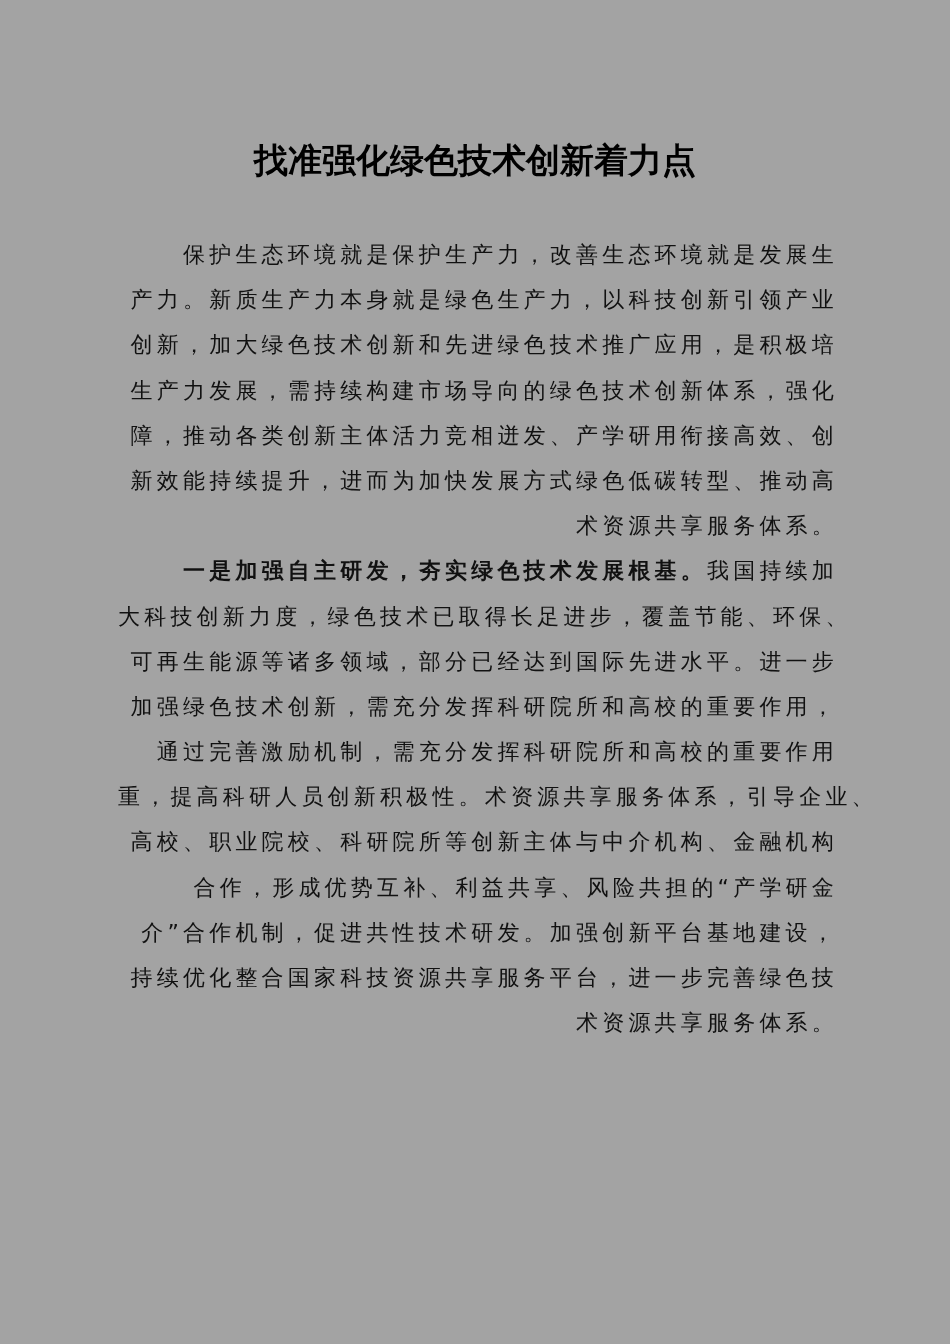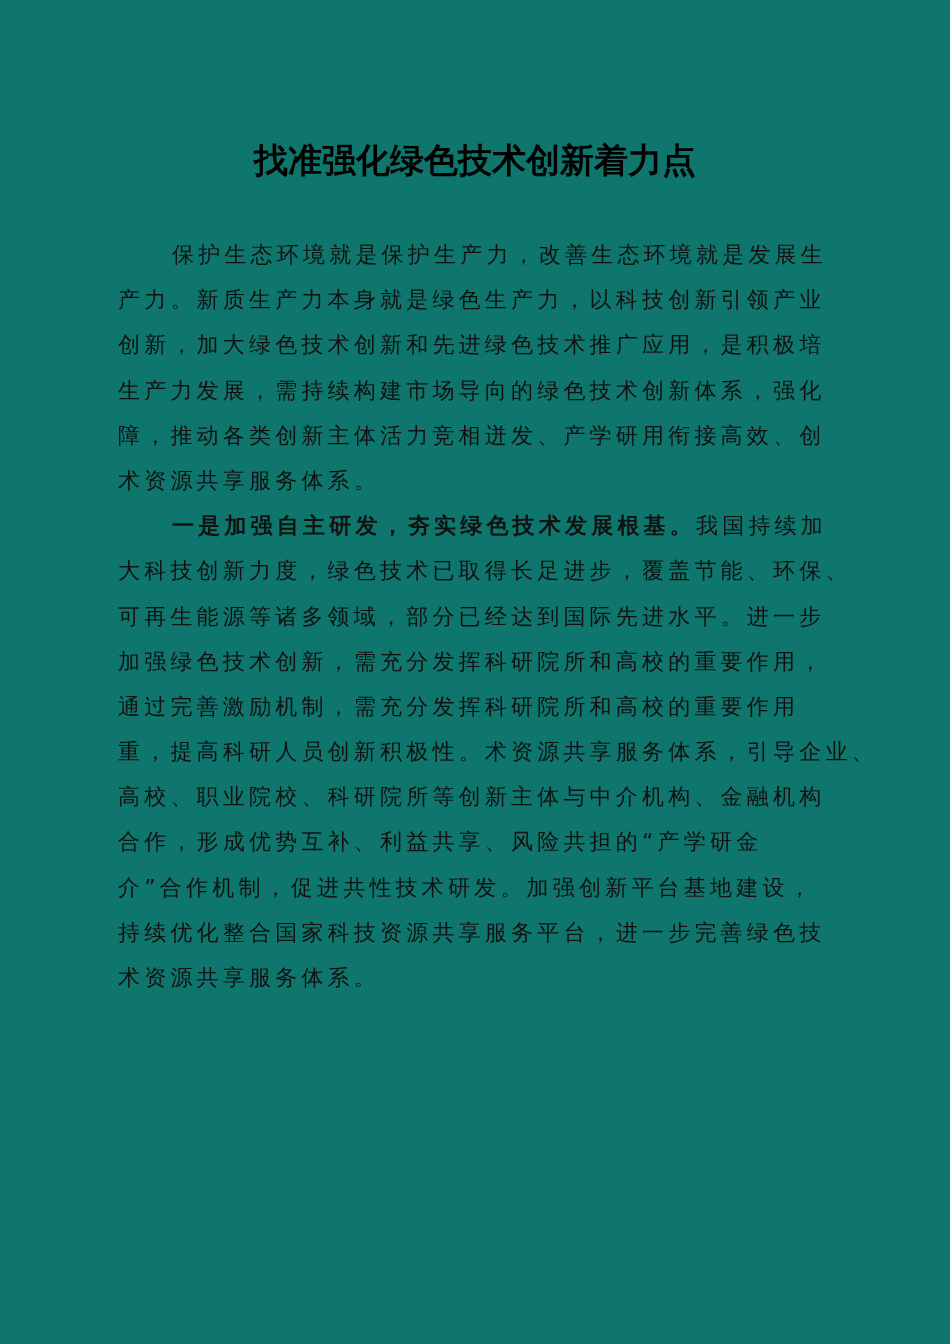--- a/index.html
+++ b/index.html
@@ -13,21 +13,21 @@
       position: relative;
       overflow: hidden;
       color: #111111;
     }
     .page {
       position: absolute;
       left: 0;
       top: 0;
       width: 950px;
       height: 1344px;
-      background: #0f766e;
+      background: #a3a3a3;
     }
     .title {
       position: absolute;
       left: 0;
       top: 136px;
       width: 950px;
       text-align: center;
       font-family: "DejaVu Serif", "Liberation Serif", serif;
       font-weight: bold;
       font-size: 34px;
@@ -42,20 +42,21 @@
       width: 720px;
       font-family: "DejaVu Sans", "Liberation Sans", sans-serif;
       font-size: 22px;
       color: #111111;
     }
     .line {
       height: 45.2px;
       line-height: 45.2px;
       white-space: nowrap;
       letter-spacing: 4.2px;
+      text-align: right;
     }
     .line.indent {
       padding-left: 54px;
     }
     .bold-lead {
       font-weight: bold;
       margin-top: 28px;
     }
   </style>
 </head>
@@ -64,20 +65,21 @@
 <div class="page">
   <div class="title">找准强化绿色技术创新着力点</div>
 
   <div class="body">
     <div>
       <div class="line indent">保护生态环境就是保护生产力，改善生态环境就是发展生</div>
       <div class="line">产力。新质生产力本身就是绿色生产力，以科技创新引领产业</div>
       <div class="line">创新，加大绿色技术创新和先进绿色技术推广应用，是积极培</div>
       <div class="line">生产力发展，需持续构建市场导向的绿色技术创新体系，强化</div>
       <div class="line">障，推动各类创新主体活力竞相迸发、产学研用衔接高效、创</div>
+      <div class="line">新效能持续提升，进而为加快发展方式绿色低碳转型、推动高</div>
       <div class="line">术资源共享服务体系。</div>
     </div>
 
     <div>
       <div class="line indent"><span class="bold-lead">一是加强自主研发，夯实绿色技术发展根基。</span><span>我国持续加</span></div>
       <div class="line">大科技创新力度，绿色技术已取得长足进步，覆盖节能、环保、</div>
       <div class="line">可再生能源等诸多领域，部分已经达到国际先进水平。进一步</div>
       <div class="line">加强绿色技术创新，需充分发挥科研院所和高校的重要作用，</div>
       <div class="line">通过完善激励机制，需充分发挥科研院所和高校的重要作用</div>
       <div class="line">重，提高科研人员创新积极性。术资源共享服务体系，引导企业、</div>

